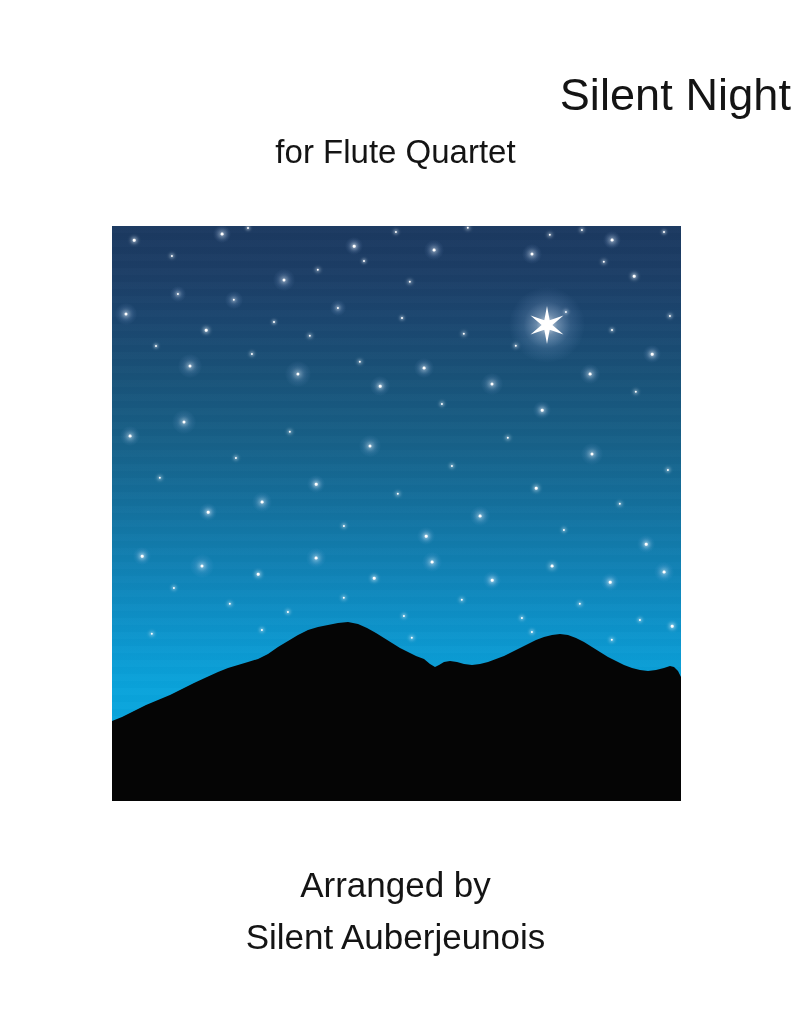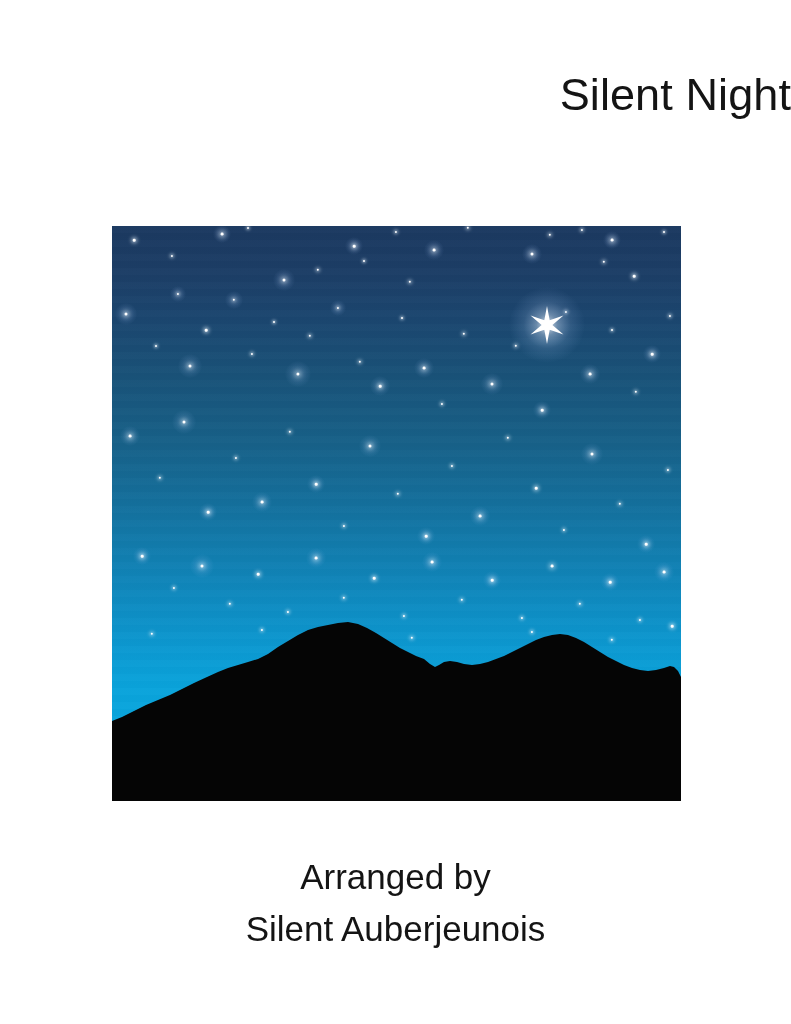--- a/index.html
+++ b/index.html
@@ -134,37 +134,38 @@
     left: 0;
     right: 0;
     top: 855px;
     text-align: center;
   }
   .credit-line-1 {
     font-size: 35px;
     font-weight: 400;
     line-height: 1.0;
     color: #141414;
-    margin: 4px;
+    margin: 12px;
   }
   .credit-line-2 {
     font-size: 35px;
     font-weight: 400;
     line-height: 1.0;
     color: #141414;
     margin: 17px 0 0 0;
   }
 </style>
 </head>
 <body>
 
 <div class="page">
 
   <div class="title-block">
     <h1 class="main-title">Silent Night</h1>
+    <h2 class="subtitle">for Flute Quartet</h2>
   </div>
 
   <div class="artwork">
     <div class="sky"></div>
     <div class="sky-bands"></div>
     <div class="starfield" id="starfield">
         <div class="star" style="left: 22px; top: 14px; width: 2.6px; height: 2.6px; background: rgb(255, 255, 255); box-shadow: rgba(235, 245, 255, 0.55) 0px 0px 3.9px 1.6px;"></div>
         <div class="star" style="left: 60px; top: 30px; width: 2.2px; height: 2.2px; background: rgb(255, 255, 255); box-shadow: rgba(235, 245, 255, 0.55) 0px 0px 3.3px 1.3px;"></div>
         <div class="glow" style="left: 110px; top: 8px; width: 18px; height: 18px;"></div>
         <div class="star" style="left: 110px; top: 8px; width: 2.8px; height: 2.8px; background: rgb(255, 255, 255); box-shadow: rgba(235, 245, 255, 0.55) 0px 0px 4.2px 1.7px;"></div>

